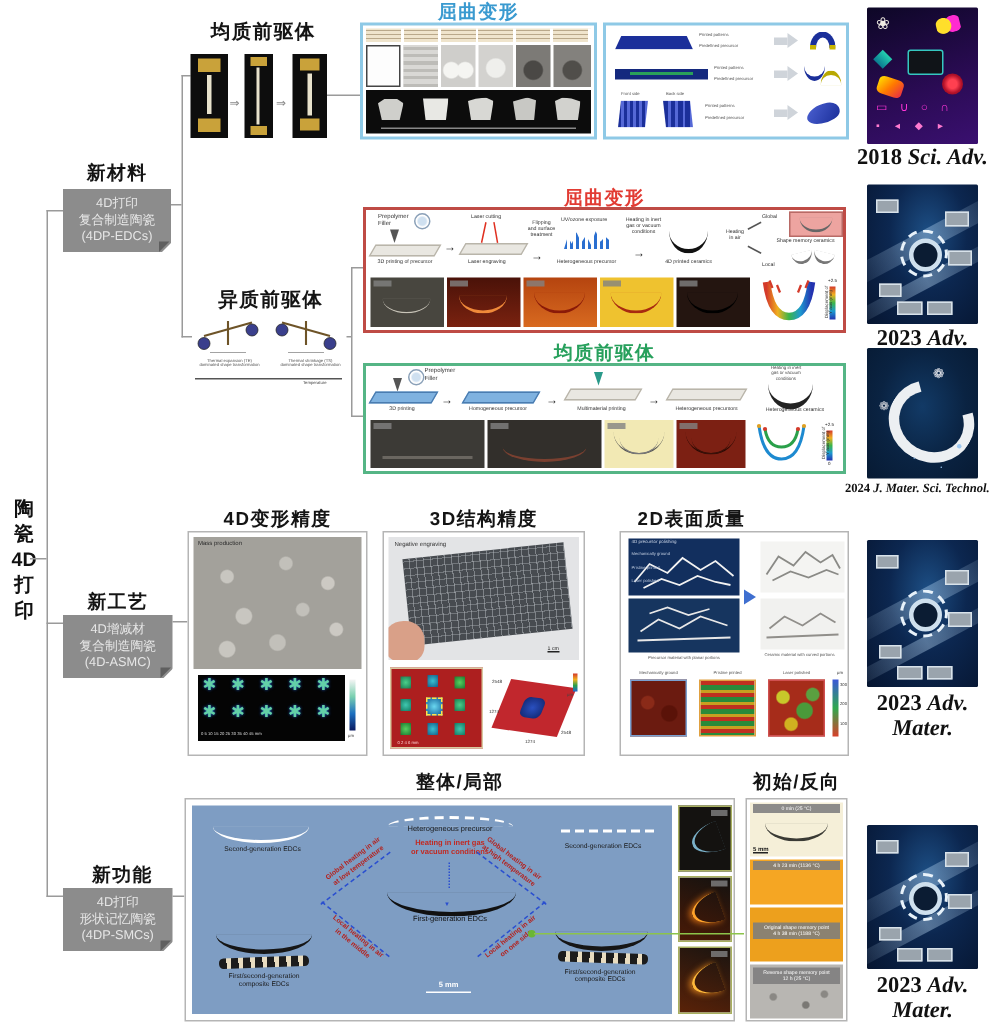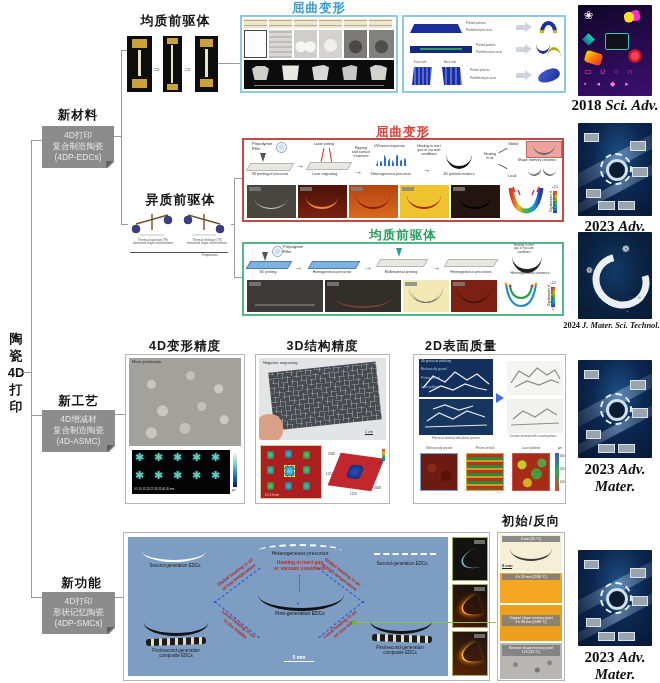--- a/index.html
+++ b/index.html
@@ -420,20 +420,21 @@
     <div class="map" style="left:52px;top:98px;width:38px;height:38px;border:1px solid #e0a040;background:repeating-linear-gradient(180deg,#c03020 0 3px,#2a8a3a 3px 6px,#c8a020 6px 8px)"></div>
     <div class="abs t25 ctr" style="left:96px;top:92px;width:42px">Laser polished</div>
     <div class="map" style="left:98px;top:98px;width:38px;height:38px;border:1px solid #d05050;background:#a62c1a;background-image:radial-gradient(circle at 25% 30%,#c8c82a 0 4px,transparent 5px),radial-gradient(circle at 65% 55%,#4a9a3a 0 5px,transparent 6px),radial-gradient(circle at 40% 80%,#d0b020 0 4px,transparent 5px),radial-gradient(circle at 80% 25%,#5aa040 0 4px,transparent 5px)"></div>
     <div class="abs t25" style="left:144px;top:92px;color:#333">μm</div>
     <div class="abs" style="left:141px;top:98px;width:4px;height:38px;background:linear-gradient(180deg,#3a57d8,#2fa84f 50%,#d8402a)"></div>
     <div class="abs t25" style="left:146px;top:100px;color:#333">300</div>
     <div class="abs t25" style="left:146px;top:113px;color:#333">200</div>
     <div class="abs t25" style="left:146px;top:126px;color:#333">100</div>
   </div>
 
+  <div class="abs cn" style="left:123px;top:513px;width:367px">整体/局部</div>
   <div class="spanel" style="left:123px;top:532px;width:367px;height:149px"></div>
   <div class="abs" style="left:128px;top:537px;width:320px;height:139px;background:#7e9dc3">
     <div class="dash-w arc-t abs" style="left:130px;top:7px;width:84px;height:5px"></div>
     <div class="abs t5 ctr" style="left:112px;top:14px;width:120px;color:#1a1a1a">Heterogeneous precursor</div>
     <div class="abs t5 ctr pre" style="left:112px;top:23px;width:120px;color:#c22a22;font-weight:bold">Heating in inert gas
 or vacuum conditions</div>
     <div class="abs" style="left:171px;top:38px;width:0;height:17px;border-left:1.5px dotted #2a4fd0"></div>
     <span class="abs down-arrow" style="left:168px;top:54px"></span>
     <div class="arc-b" style="left:130px;top:58px;width:86px;height:13px;border-bottom-width:3px;border-bottom-color:#111"></div>
     <div class="abs t5 ctr" style="left:112px;top:74px;width:120px;color:#111">First-generation EDCs</div>

